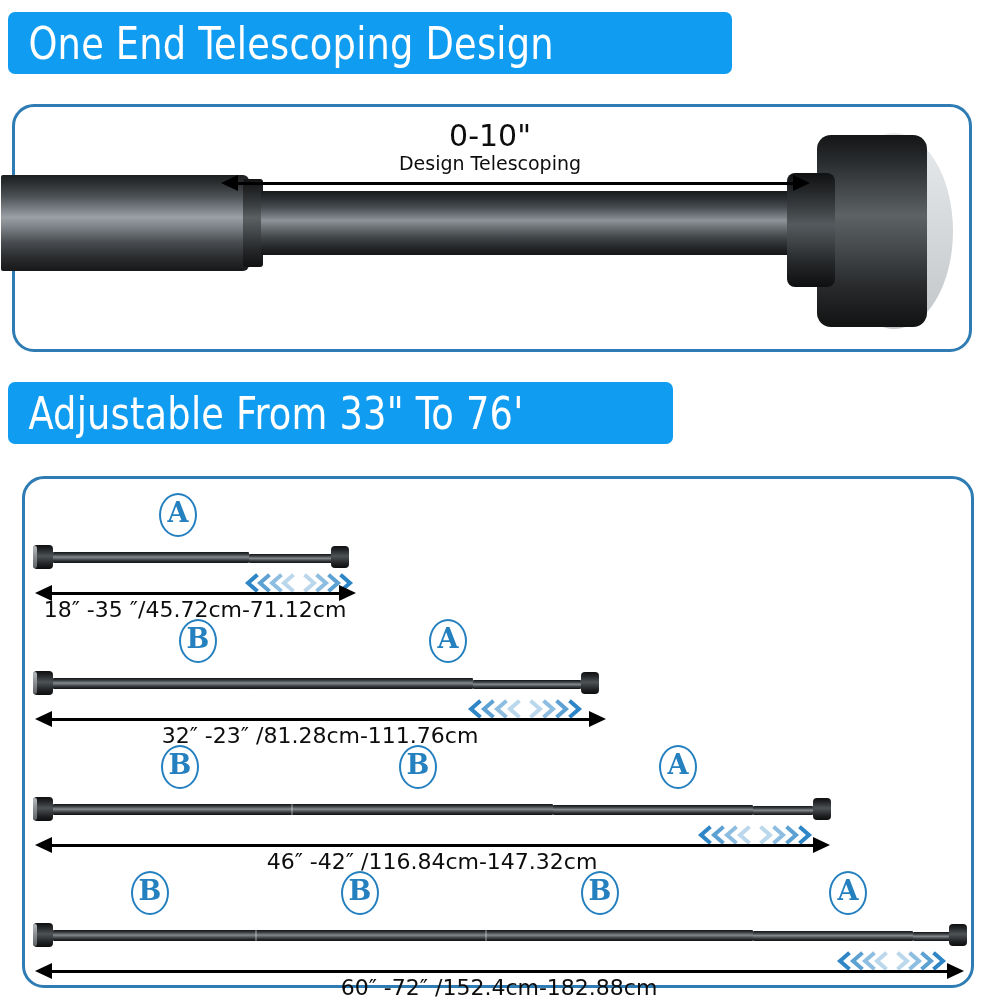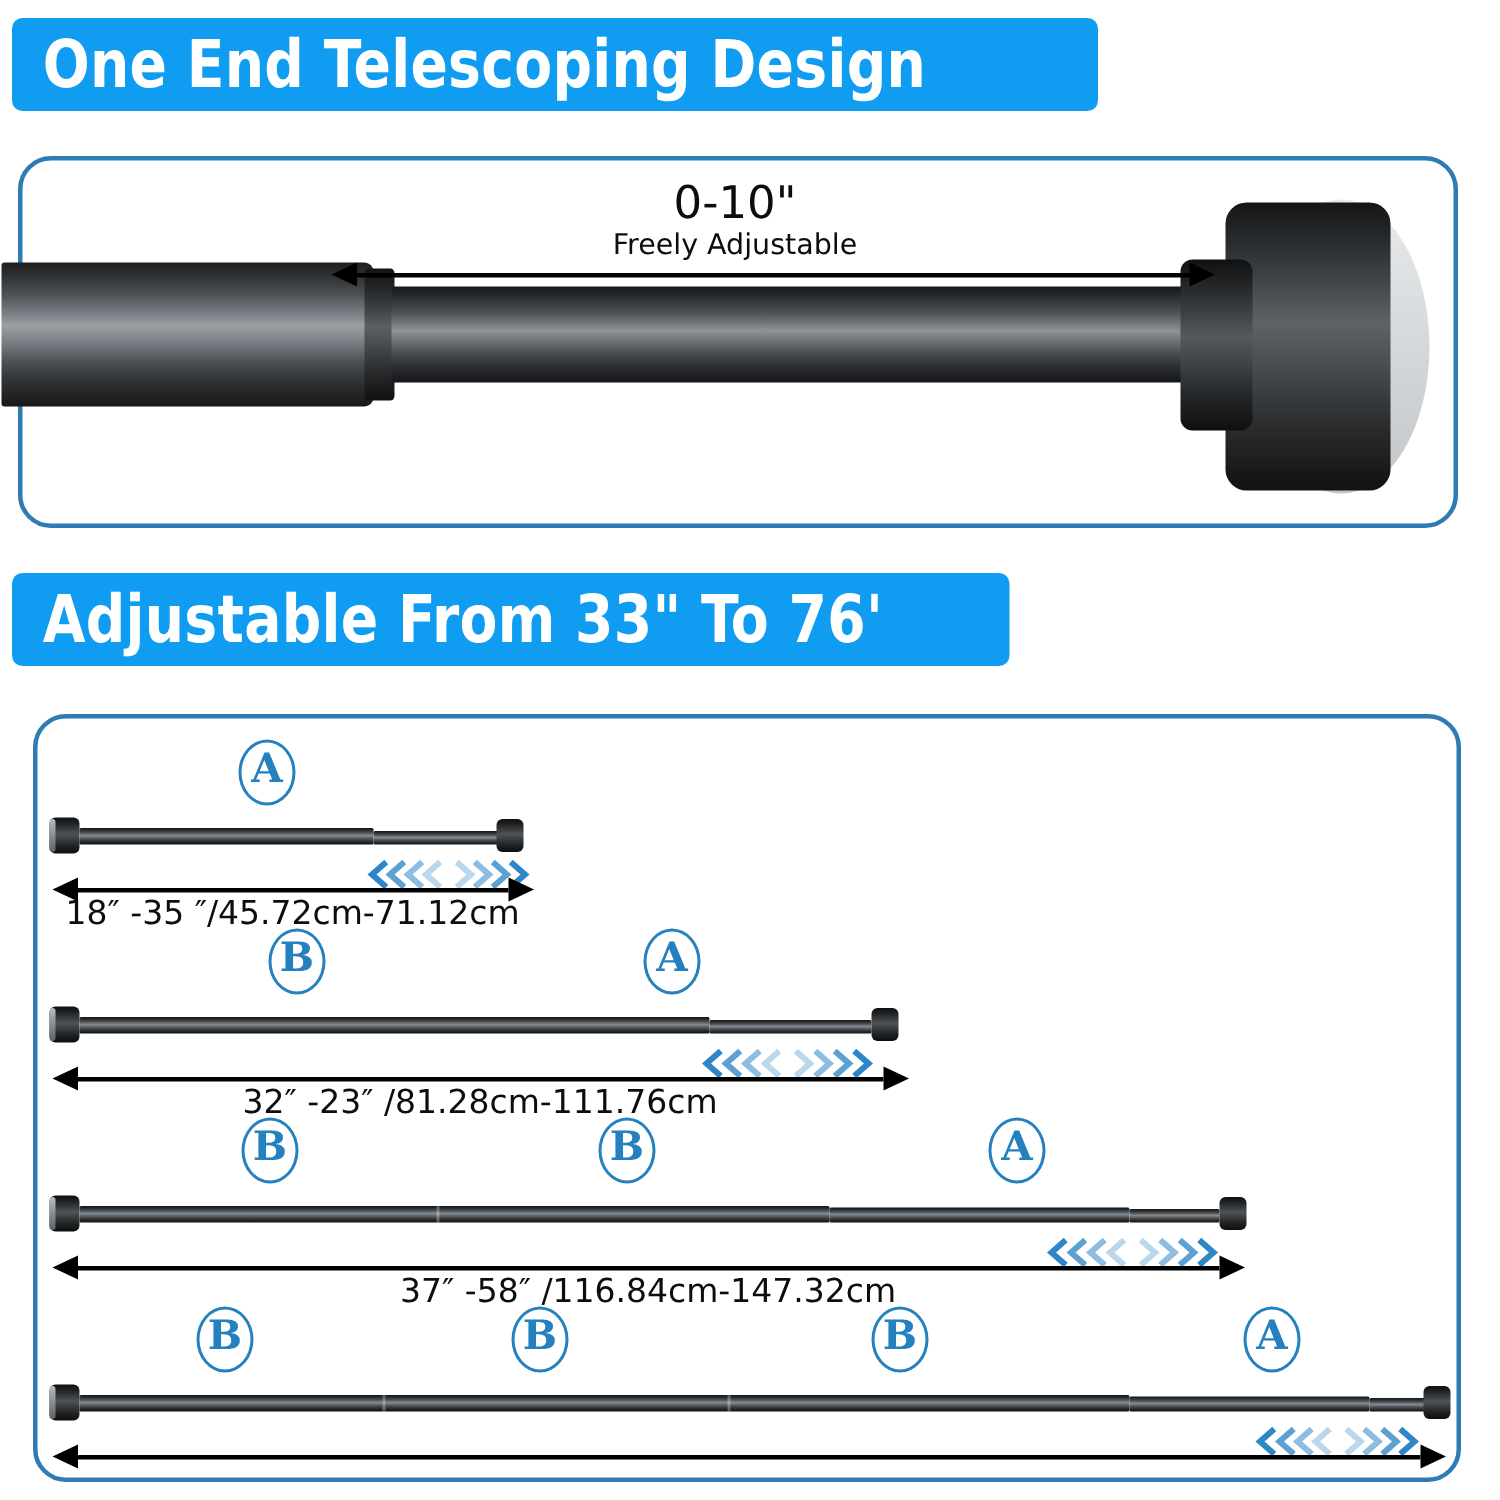--- a/index.html
+++ b/index.html
@@ -10,21 +10,21 @@
   }
   .stage{position:absolute;left:0;top:0;width:1000px;height:1000px;}
 
   
   .banner{
     position:absolute;
     background:#109cf0;
     border-radius:7px;
     display:flex;align-items:center;
     color:#ffffff;
-    font-weight:bold;
+    font-weight:normal;
     letter-spacing:0.2px;
     white-space:nowrap;
     overflow:hidden;
   }
   .banner span{
     display:block;
     padding-left:22px;
     font-family:"DejaVu Sans", sans-serif;
     font-stretch:condensed;
     transform:scaleX(0.93);
@@ -192,21 +192,21 @@
       <div class="cap-disc" style="left:802px;top:28px;width:110px;height:192px;"></div>
       <div class="cap-hub" style="left:772px;top:66px;width:48px;height:114px;"></div>
     </div>
 
     <div class="arrowhead ah-left" style="left:206px;top:68px;"></div>
     <div class="dimline" style="left:222px;top:74.5px;width:556px;"></div>
     <div class="arrowhead ah-right" style="left:778px;top:68px;"></div>
   </div>
 
   <div class="dim-main" id="topLabel1">0-10"</div>
-  <div class="dim-main" id="topLabel2">Freely Adjustable</div>
+  <div class="dim-main" id="topLabel2">Design Telescoping</div>
 
   <div class="banner" id="banner2">
     <span>Adjustable From 33" To 76'</span>
   </div>
 
   <div class="panel" id="panel2">
 
     <div class="row" style="top:14px;height:116px;">
       <div class="mark" style="left:130px;top:0px;">
         <span class="ring">A</span>
@@ -310,21 +310,21 @@
             <path d="M80 3 L88 10 L80 17" opacity="0.55"></path>
             <path d="M93 3 L101 10 L93 17" opacity="0.78"></path>
             <path d="M106 3 L114 10 L106 17" opacity="1"></path>
           </g>
         </svg>
       </div>
 
       <div class="arrowhead ah-left" style="left:10px;top:92px;"></div>
       <div class="dimrow" style="left:26px;top:98.5px;width:762px;"></div>
       <div class="arrowhead ah-right" style="left:788px;top:92px;"></div>
-      <div class="dimtext" style="left:0px;top:104px;width:814px;">37″  -58″  /116.84cm-147.32cm</div>
+      <div class="dimtext" style="left:0px;top:104px;width:814px;">46″  -42″  /116.84cm-147.32cm</div>
     </div>
 
     <div class="row" style="top:392px;height:116px;">
       <div class="mark" style="left:102px;top:0px;">
         <span class="ring">B</span>
       </div>
       <div class="mark" style="left:312px;top:0px;">
         <span class="ring">B</span>
       </div>
       <div class="mark" style="left:552px;top:0px;">
@@ -356,16 +356,17 @@
             <path d="M76 3 L84 10 L76 17" opacity="0.55"></path>
             <path d="M88 3 L96 10 L88 17" opacity="0.78"></path>
             <path d="M100 3 L108 10 L100 17" opacity="1"></path>
           </g>
         </svg>
       </div>
 
       <div class="arrowhead ah-left" style="left:10px;top:92px;"></div>
       <div class="dimrow" style="left:26px;top:98.5px;width:896px;"></div>
       <div class="arrowhead ah-right" style="left:922px;top:92px;"></div>
+      <div class="dimtext" style="left:0px;top:104px;width:948px;">60″  -72″  /152.4cm-182.88cm</div>
     </div>
 
   </div>
 </div>
 
 </body></html>

